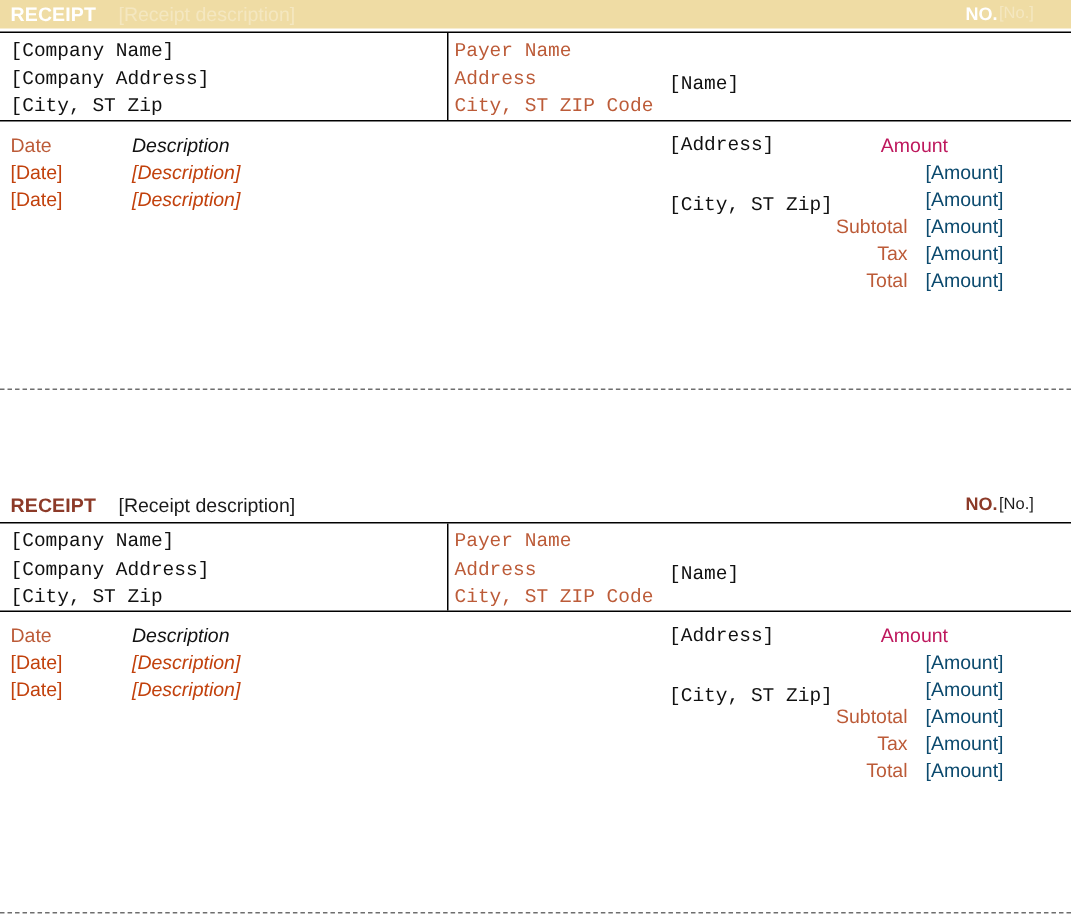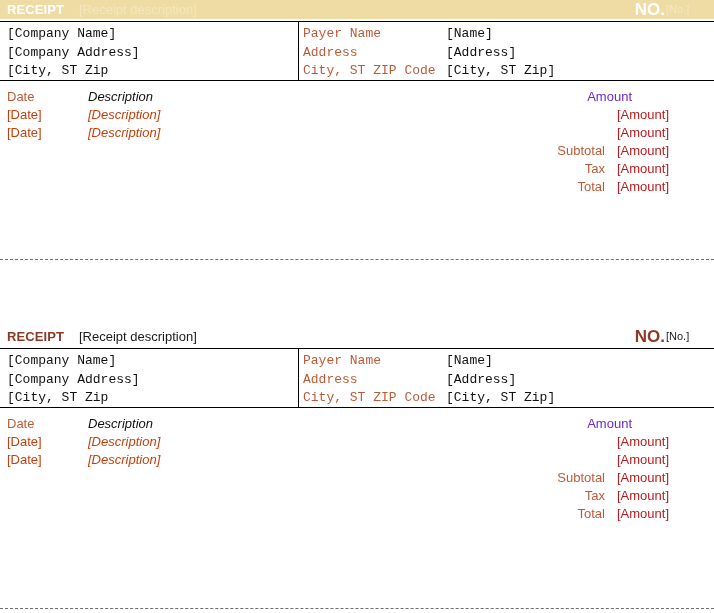--- a/index.html
+++ b/index.html
@@ -60,21 +60,21 @@
     position: absolute;
     left: 79px;
     top: 2px;
     font-size: 13px;
     line-height: 15px;
   }
   .t-no {
     position: absolute;
     right: 49px;
     top: 2px;
-    font-size: 17px;
+    font-size: 12px;
     font-weight: bold;
     line-height: 15px;
   }
   .t-noval {
     position: absolute;
     right: 8px;
     top: 2px;
     font-size: 11px;
     line-height: 15px;
     width: 40px;
@@ -138,21 +138,21 @@
     width: 260px;
   }
   .addr-line {
     font-size: 13px;
     line-height: 18.5px;
     white-space: nowrap;
     font-family: Liberation Mono, monospace;
   }
   .addr-left .addr-line  { color: #111111; }
   .addr-mid .addr-line   { color: #BC5B38; }
-  .addr-right .addr-line { color: #111111; }
+  .addr-right .addr-line { color: #111111; margin-top: 22px; }
 
   
   .items {
     position: absolute;
     left: 0;
     top: 88px;
     width: 640px;
   }
   .item-row {
     position: relative;
@@ -175,30 +175,30 @@
     white-space: nowrap;
     font-style: italic;
   }
   .col-amount-head {
     position: absolute;
     right: 8px;
     top: 0;
     font-size: 13px;
     line-height: 17px;
     white-space: nowrap;
-    color: #6d28d9;
+    color: #be185d;
   }
   .col-amount {
     position: absolute;
     left: 617px;
     top: 0;
     font-size: 13px;
     line-height: 17px;
     white-space: nowrap;
-    color: #b91c1c;
+    color: #0c4a6e;
   }
   .col-totlabel {
     position: absolute;
     left: 440px;
     width: 165px;
     top: 0;
     text-align: right;
     font-size: 13px;
     line-height: 17px;
     white-space: nowrap;

